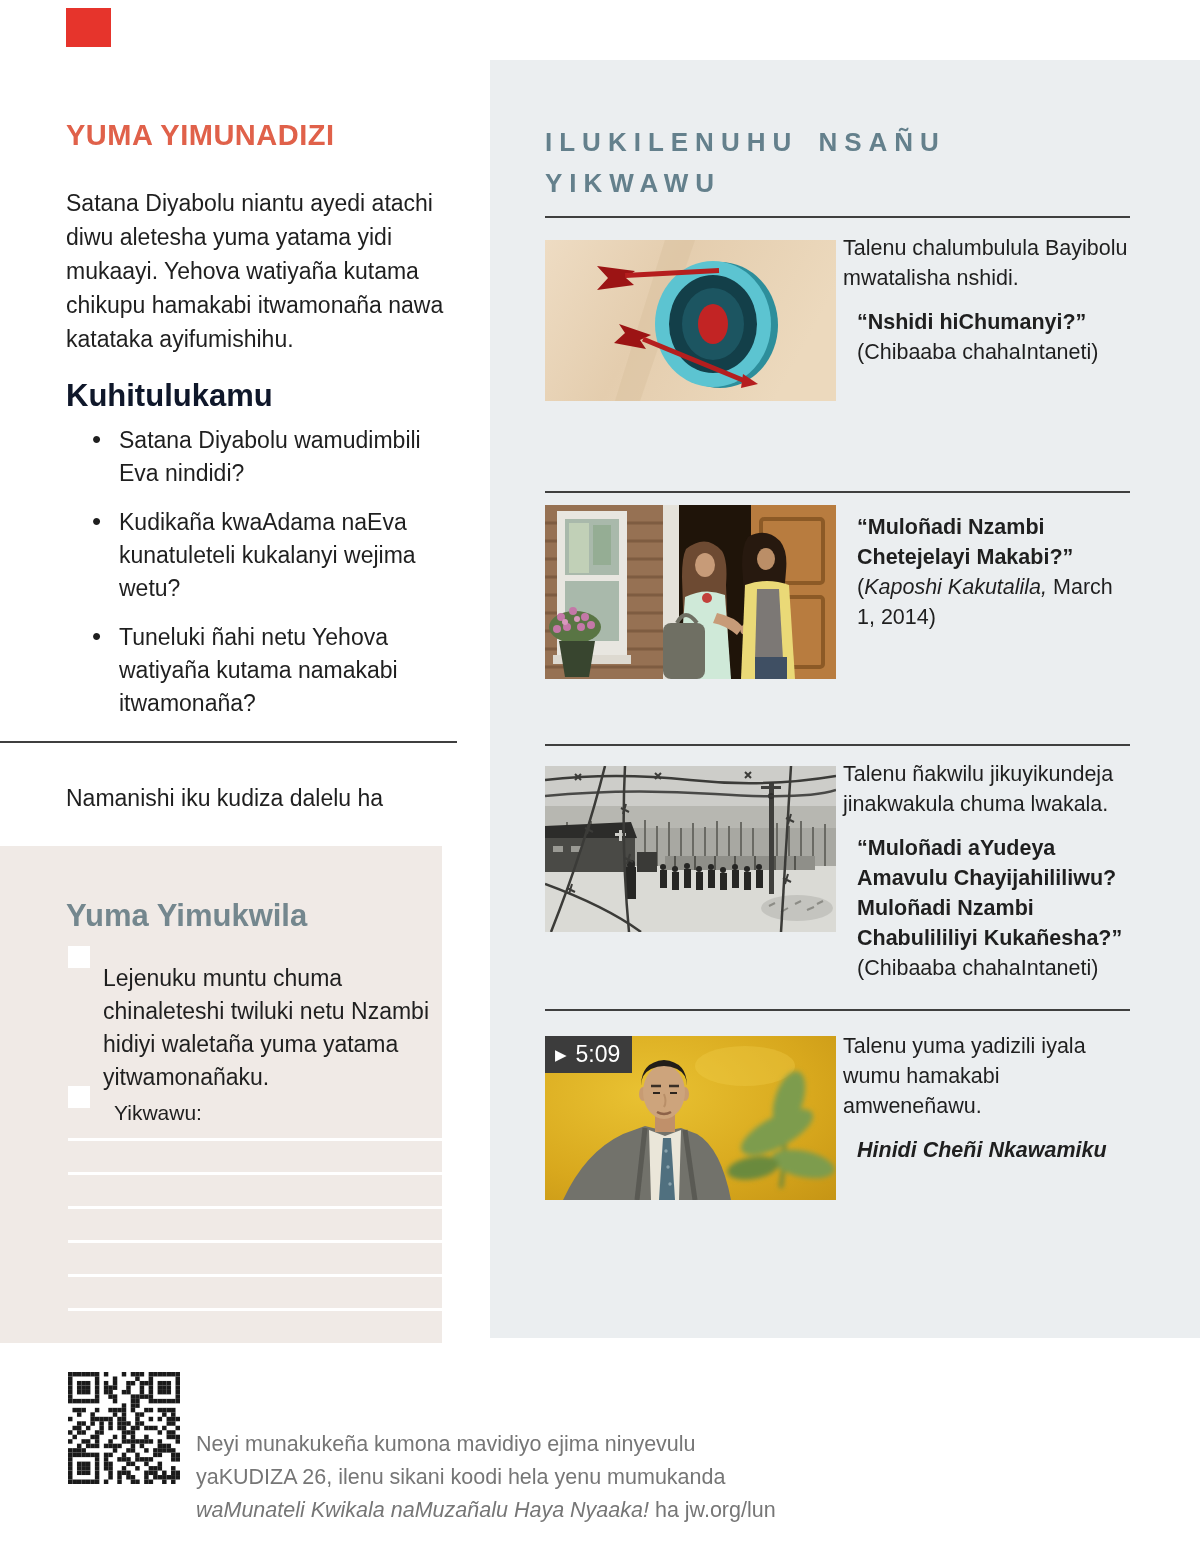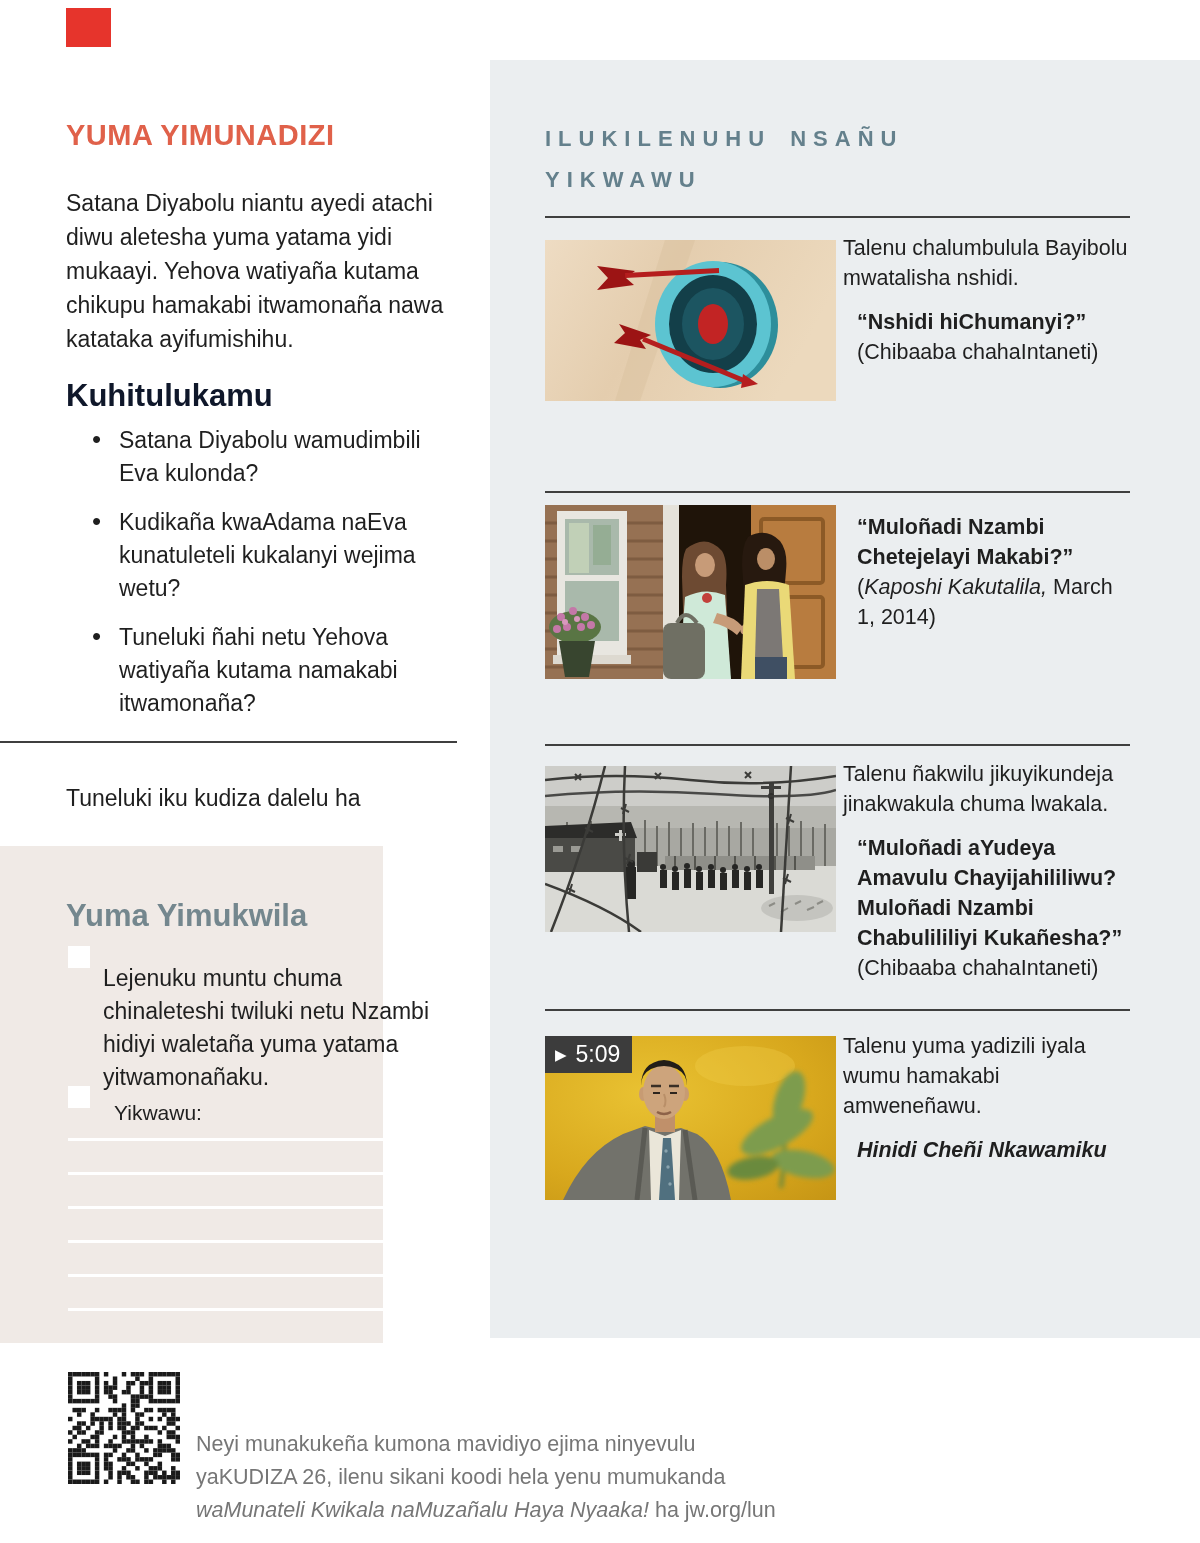--- a/index.html
+++ b/index.html
@@ -17,31 +17,31 @@
   #lt-title{left:66px;top:100px;font-size:29px;font-weight:bold;color:#e0614a;letter-spacing:.5px;}
   #lt-intro{left:66px;top:163px;width:398px;font-size:23px;line-height:34px;}
   #lt-disc{left:66px;top:352px;font-size:31px;font-weight:bold;color:#0f172a;}
   #lt-bullets{left:92px;top:424px;width:368px;font-size:23px;line-height:33px;}
   .bullet{position:relative;padding-left:27px;margin-bottom:16px;}
   .bullet::before{content:"\2022";position:absolute;left:0;top:-1px;font-size:26px;color:#1f1f1f;}
   #lt-rule{left:0;top:741px;width:457px;height:0;border-top:2px solid #3f3f3f;}
   #lt-handout{left:66px;top:762px;font-size:23px;}
 
   
-  #goalbox{left:0;top:846px;width:383px;height:497px;background:#f0eae6;}
+  #goalbox{left:0;top:846px;width:442px;height:497px;background:#f0eae6;}
   #goal-title{position:absolute;left:66px;top:26px;font-size:31px;font-weight:bold;color:#74878e;}
   .check{position:absolute;width:22px;height:22px;background:#ffffff;}
   #check1{left:68px;top:100px;}
   #goal1{position:absolute;left:103px;top:93px;width:350px;font-size:23px;line-height:33px;}
   #check2{left:68px;top:240px;}
   #goal2{position:absolute;left:114px;top:234px;font-size:21px;text-align:right;}
   .wline{position:absolute;left:68px;width:389px;height:3px;background:#ffffff;}
 
   
-  #rt-title{left:545px;top:100px;width:500px;font-size:22px;font-weight:bold;color:#64808c;
+  #rt-title{left:545px;top:100px;width:500px;font-size:26px;font-weight:bold;color:#64808c;
             letter-spacing:7px;word-spacing:6px;line-height:41px;}
   .rrule{position:absolute;left:545px;width:585px;height:0;border-top:2px solid #3f3f3f;}
   .rimg{position:absolute;left:545px;width:291px;overflow:hidden;line-height:0;}
   .rtext{position:absolute;left:843px;width:296px;font-size:21.5px;line-height:30px;}
   .desc{margin:0 0 13px 0;}
   .ref{margin:14px;font-weight:bold;}
   .reg{font-weight:normal;}
   .ital{font-style:italic;}
 
   
@@ -59,27 +59,27 @@
 <div class="page">
 
   <div class="abs" id="logo"></div>
   <div class="abs" id="panel"></div>
 
   <h1 class="abs" id="lt-title">YUMA YIMUNADIZI</h1>
   <p class="abs" id="lt-intro">Satana Diyabolu niantu ayedi atachi diwu aletesha yuma yatama yidi mukaayi. Yehova watiyaña kutama chikupu hamakabi itwamonaña nawa katataka ayifumishihu.</p>
 
   <h2 class="abs" id="lt-disc">Kuhitulukamu</h2>
   <div class="abs" id="lt-bullets">
-    <div class="bullet">Satana Diyabolu wamudimbili Eva kulonda?</div>
+    <div class="bullet">Satana Diyabolu wamudimbili Eva nindidi?</div>
     <div class="bullet">Kudikaña kwaAdama naEva kunatuleteli kukalanyi wejima wetu?</div>
     <div class="bullet">Tuneluki ñahi netu Yehova watiyaña kutama namakabi itwamonaña?</div>
   </div>
 
   <div class="abs" id="lt-rule"></div>
-  <p class="abs" id="lt-handout">Tuneluki iku kudiza dalelu ha</p>
+  <p class="abs" id="lt-handout">Namanishi iku kudiza dalelu ha</p>
 
   <div class="abs" id="goalbox">
     <h2 id="goal-title">Yuma Yimukwila</h2>
     <div class="check" id="check1"></div>
     <p id="goal1">Lejenuku muntu chuma chinaleteshi twiluki netu Nzambi hidiyi waletaña yuma yatama yitwamonañaku.</p>
     <div class="check" id="check2"></div>
     <p id="goal2">Yikwawu:</p>
     <div class="wline" style="top:292px"></div>
     <div class="wline" style="top:326px"></div>
     <div class="wline" style="top:360px"></div>

